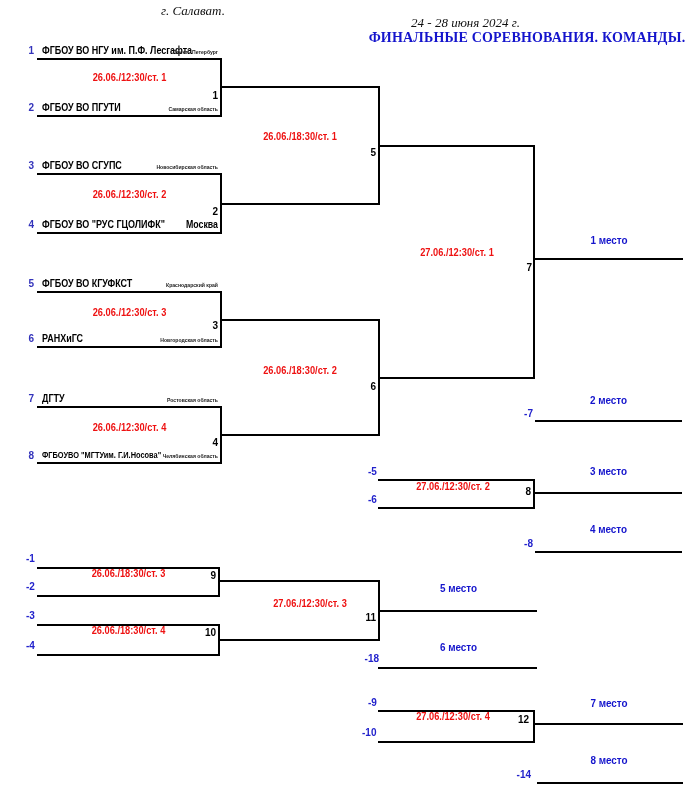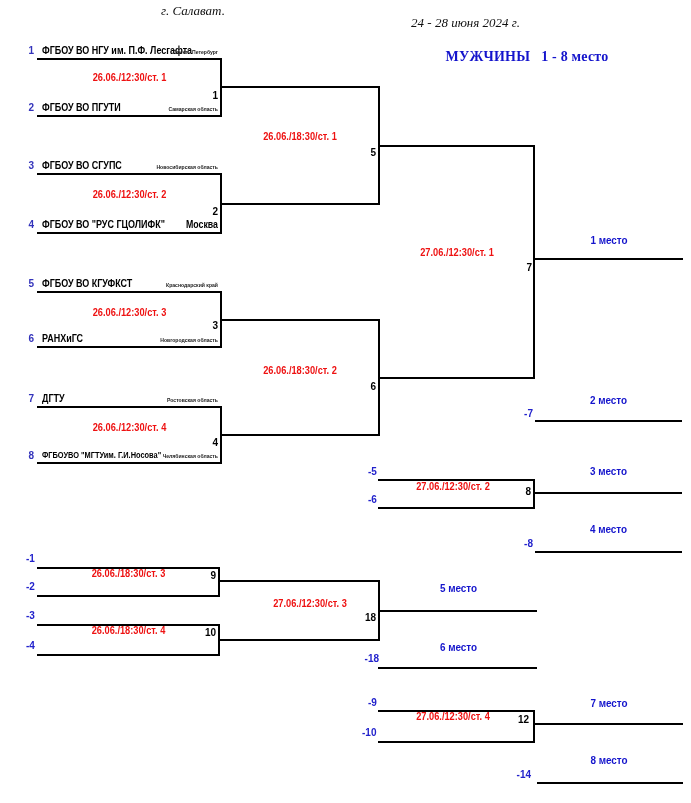--- a/index.html
+++ b/index.html
@@ -21,21 +21,21 @@
   .hdr-italic{font-family:"Liberation Serif",serif;font-style:italic;font-size:13px;color:#111;text-align:center;}
   .title{font-family:"Liberation Serif",serif;font-weight:bold;font-size:14px;color:#1414cc;text-align:center;letter-spacing:.2px;}
 </style>
 </head>
 <body>
 
 <div id="sheet">
 
   <div class="t hdr-italic" style="left:128px;top:4px;width:130px;">г. Салават.</div>
   <div class="t hdr-italic" style="left:393px;top:16px;width:145px;">24 - 28 июня 2024 г.</div>
-  <div class="t title" style="left:368px;top:49px;width:318px;">МУЖЧИНЫ   1 - 8 место</div>
+  <div class="t title" style="left:368px;top:30px;width:318px;">ФИНАЛЬНЫЕ СОРЕВНОВАНИЯ. КОМАНДЫ.</div>
 
   <div class="t seed" style="left:18px;top:45px;width:16px;">1</div>
   <div class="t team-name" style="left:42px;top:44px;">ФГБОУ ВО НГУ им. П.Ф. Лесгафта</div>
   <div class="t region" style="left:100px;top:49px;width:118px;">Санкт - Петербург</div>
   <div class="hline" style="left:37px;top:58px;width:185px;"></div>
 
   <div class="t seed" style="left:18px;top:102px;width:16px;">2</div>
   <div class="t team-name" style="left:42px;top:101px;">ФГБОУ ВО ПГУТИ</div>
   <div class="t region" style="left:100px;top:106px;width:118px;">Самарская область</div>
   <div class="hline" style="left:37px;top:115px;width:185px;"></div>
@@ -135,21 +135,21 @@
   <div class="t loser" style="left:26px;top:640px;">-4</div>
   <div class="hline" style="left:37px;top:654px;width:183px;"></div>
   <div class="vline" style="left:218px;top:624px;height:32px;"></div>
   <div class="hline" style="left:220px;top:639px;width:160px;"></div>
   <div class="t sched" style="left:37px;top:625px;width:183px;">26.06./18:30/ст. 4</div>
   <div class="t mnum" style="left:190px;top:627px;width:26px;text-align:right;">10</div>
 
   <div class="vline" style="left:378px;top:580px;height:61px;"></div>
   <div class="hline" style="left:380px;top:610px;width:157px;"></div>
   <div class="t sched" style="left:232px;top:598px;width:156px;">27.06./12:30/ст. 3</div>
-  <div class="t mnum" style="left:350px;top:612px;width:26px;">18</div>
+  <div class="t mnum" style="left:350px;top:612px;width:26px;">11</div>
   <div class="t place" style="left:380px;top:582px;width:157px;">5 место</div>
 
   <div class="t place" style="left:380px;top:641px;width:157px;">6 место</div>
   <div class="t loser r" style="left:354px;top:653px;width:25px;">-18</div>
   <div class="hline" style="left:378px;top:667px;width:159px;"></div>
 
   <div class="t loser" style="left:368px;top:697px;">-9</div>
   <div class="hline" style="left:378px;top:710px;width:157px;"></div>
   <div class="t loser" style="left:362px;top:727px;">-10</div>
   <div class="hline" style="left:378px;top:741px;width:157px;"></div>

